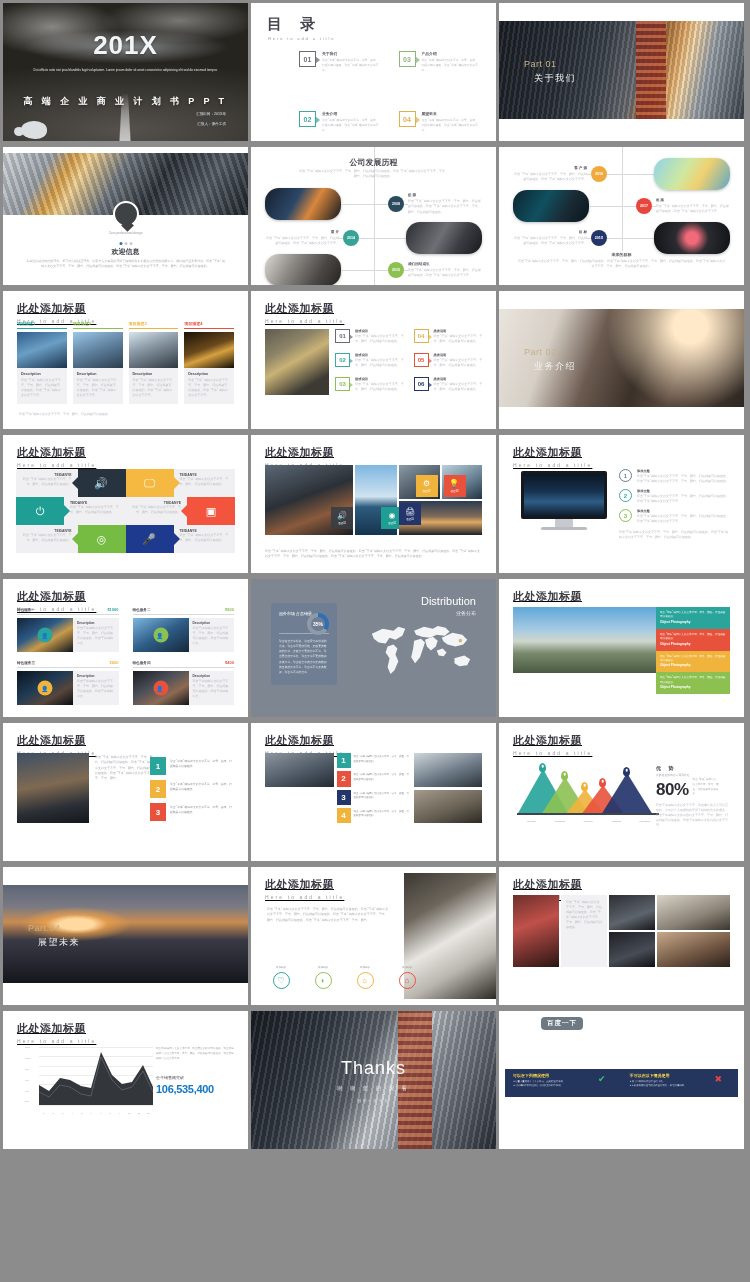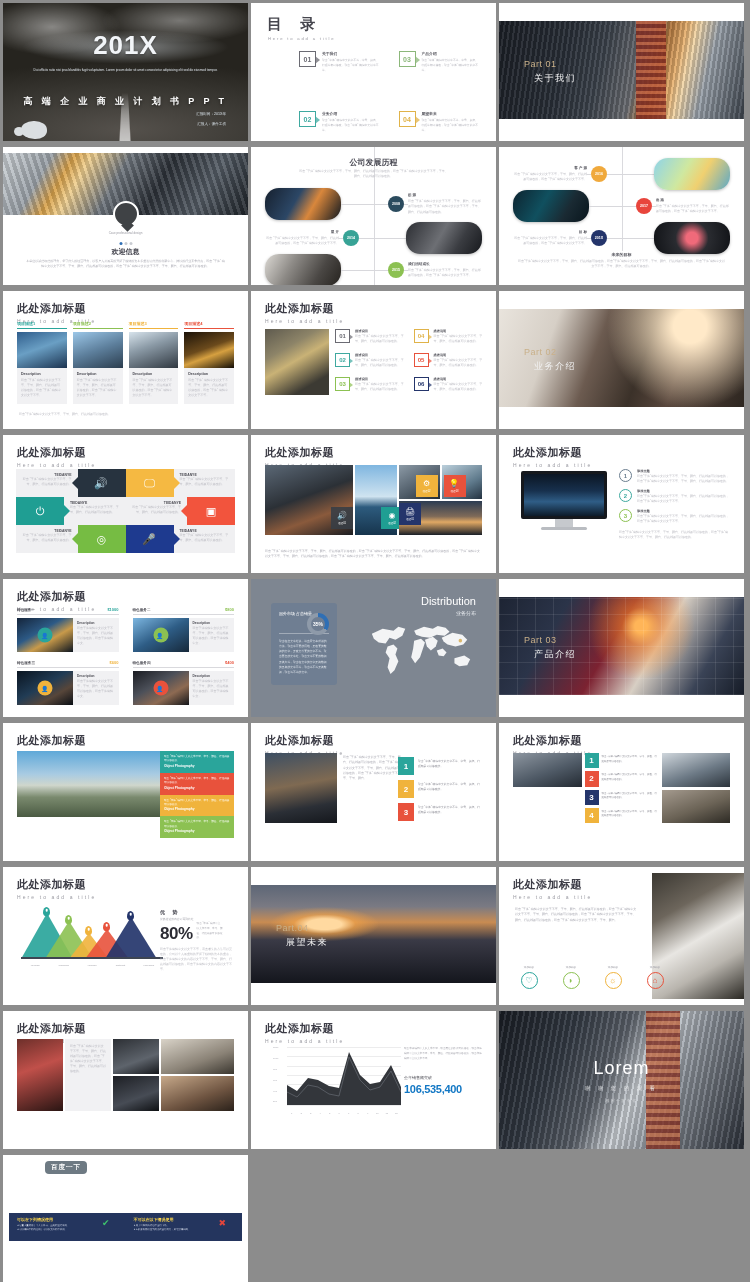--- a/index.html
+++ b/index.html
@@ -16,21 +16,21 @@
   }
   .slide{
     width:245px; height:138px;
     background:#ffffff;
     margin:3px 0 3px 3px;
     position:relative; overflow:hidden;
   }
   .slide.blank{ background:#8c8c8c; }
 
   
-  .ttl{ position:absolute; left:14px; top:10px; }
+  .ttl{ position:absolute; left:14px; top:10px;text-decoration:underline; }
   .ttl .zh{ font-size:11px; font-weight:bold; color:#3c3c46; letter-spacing:.5px;}
   .ttl .en{ font-size:5px; color:#9a9aa2; letter-spacing:2.1px; margin-top:2px;}
   .fineprint{ font-size:3px; color:#b9b9c0; line-height:1.7; }
   .lorem{ font-size:3px; color:#a9a9b2; line-height:1.75; }
 
   
   .cover{
     position:absolute; inset:0;
     background:
       radial-gradient(ellipse 150% 70% at 50% 92%, #55514c 0%, #3a3833 40%, #26241f 70%),
@@ -800,29 +800,20 @@
         <path d="M104,50 L118,46 126,54 122,66 116,84 106,96 98,84 102,66 Z"></path>
         <path d="M126,48 L142,42 152,50 148,62 138,70 130,62 Z"></path>
         <path d="M160,44 L182,34 202,38 212,48 204,58 188,62 172,58 164,52 Z"></path>
         <path d="M186,86 L206,80 218,88 212,100 196,102 186,96 Z"></path>
         <path d="M150,70 L162,66 170,74 164,82 154,80 Z"></path>
       </g>
       <circle cx="198" cy="50" r="3.6" fill="#d8b15e" opacity=".9"></circle>
     </svg>
   </div>
 
-  <div class="slide">
-    <div class="part">
-      <div class="img-puzzle"></div>
-      <div class="part-label">
-        <div class="p-en">Part 03</div>
-        <div class="p-zh">产品介绍</div>
-      </div>
-    </div>
-  </div>
 
   <div class="slide">
     <div class="ttl">
       <div class="zh">此处添加标题</div>
       <div class="en">Here to add a title</div>
     </div>
     <div class="pb">
       <div style="flex:1;background:linear-gradient(180deg,#5fa8d8,#a8cbe2 35%,#cfd6cc 52%,#7a8a6e 70%,#4a5a42)"></div>
       <div class="pb-blocks">
         <div class="pb-b" style="background:#2aa59b">
@@ -1047,21 +1038,21 @@
     <div class="sales">
       <div class="s-p">双击字体编辑中文以文字不等，双击最佳的数据可以修改，双击字体编辑中文以文字不等，字号、颜色、行距都是可以修改的，双击字体编辑中文以文字不等。</div>
       <div class="s-l">全年销售额突破</div>
       <div class="s-n">106,535,400</div>
     </div>
   </div>
 
   <div class="slide">
     <div class="img-glass"></div>
     <div class="thx">
-      <div class="thx-en">Lorem</div>
+      <div class="thx-en">Thanks</div>
       <div class="thx-zh">谢 谢 您 的 观 看</div>
       <div class="thx-s">感谢一路有你</div>
     </div>
   </div>
 
   <div class="slide">
     <div class="promo"></div>
     <div class="promo-badge">百度一下</div>
     <div class="promo-bar">
       <div class="promo-col">

